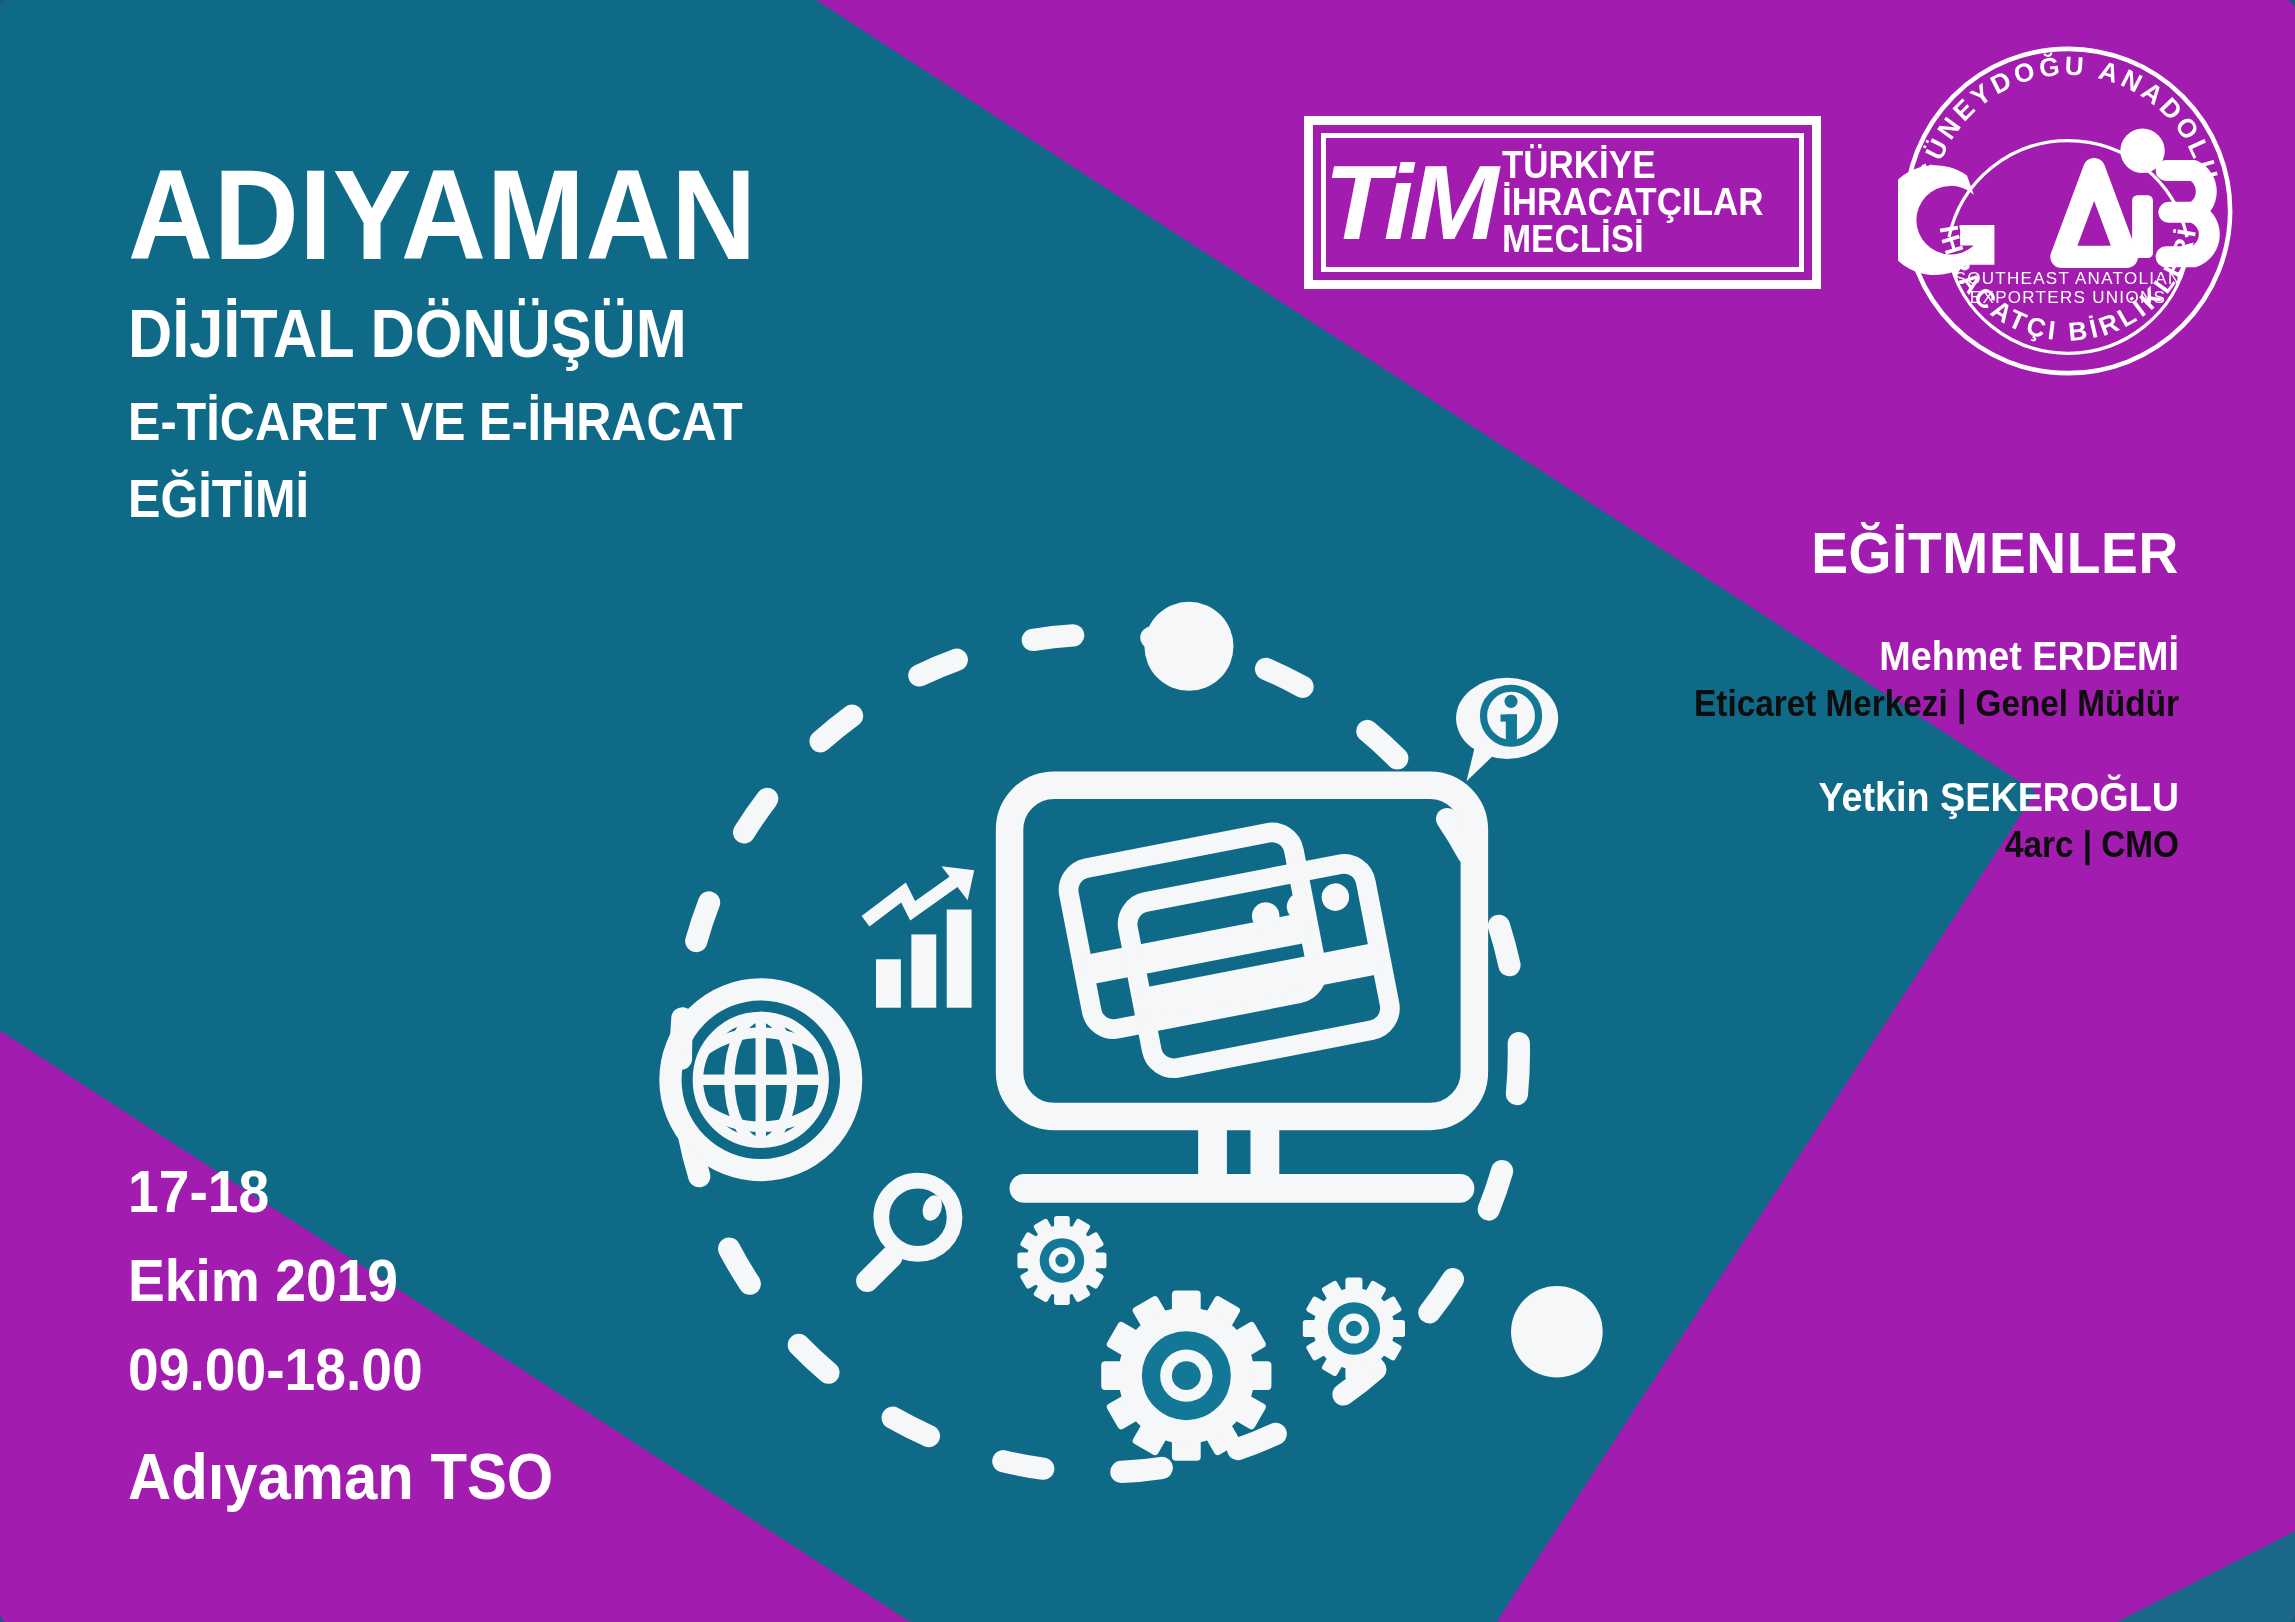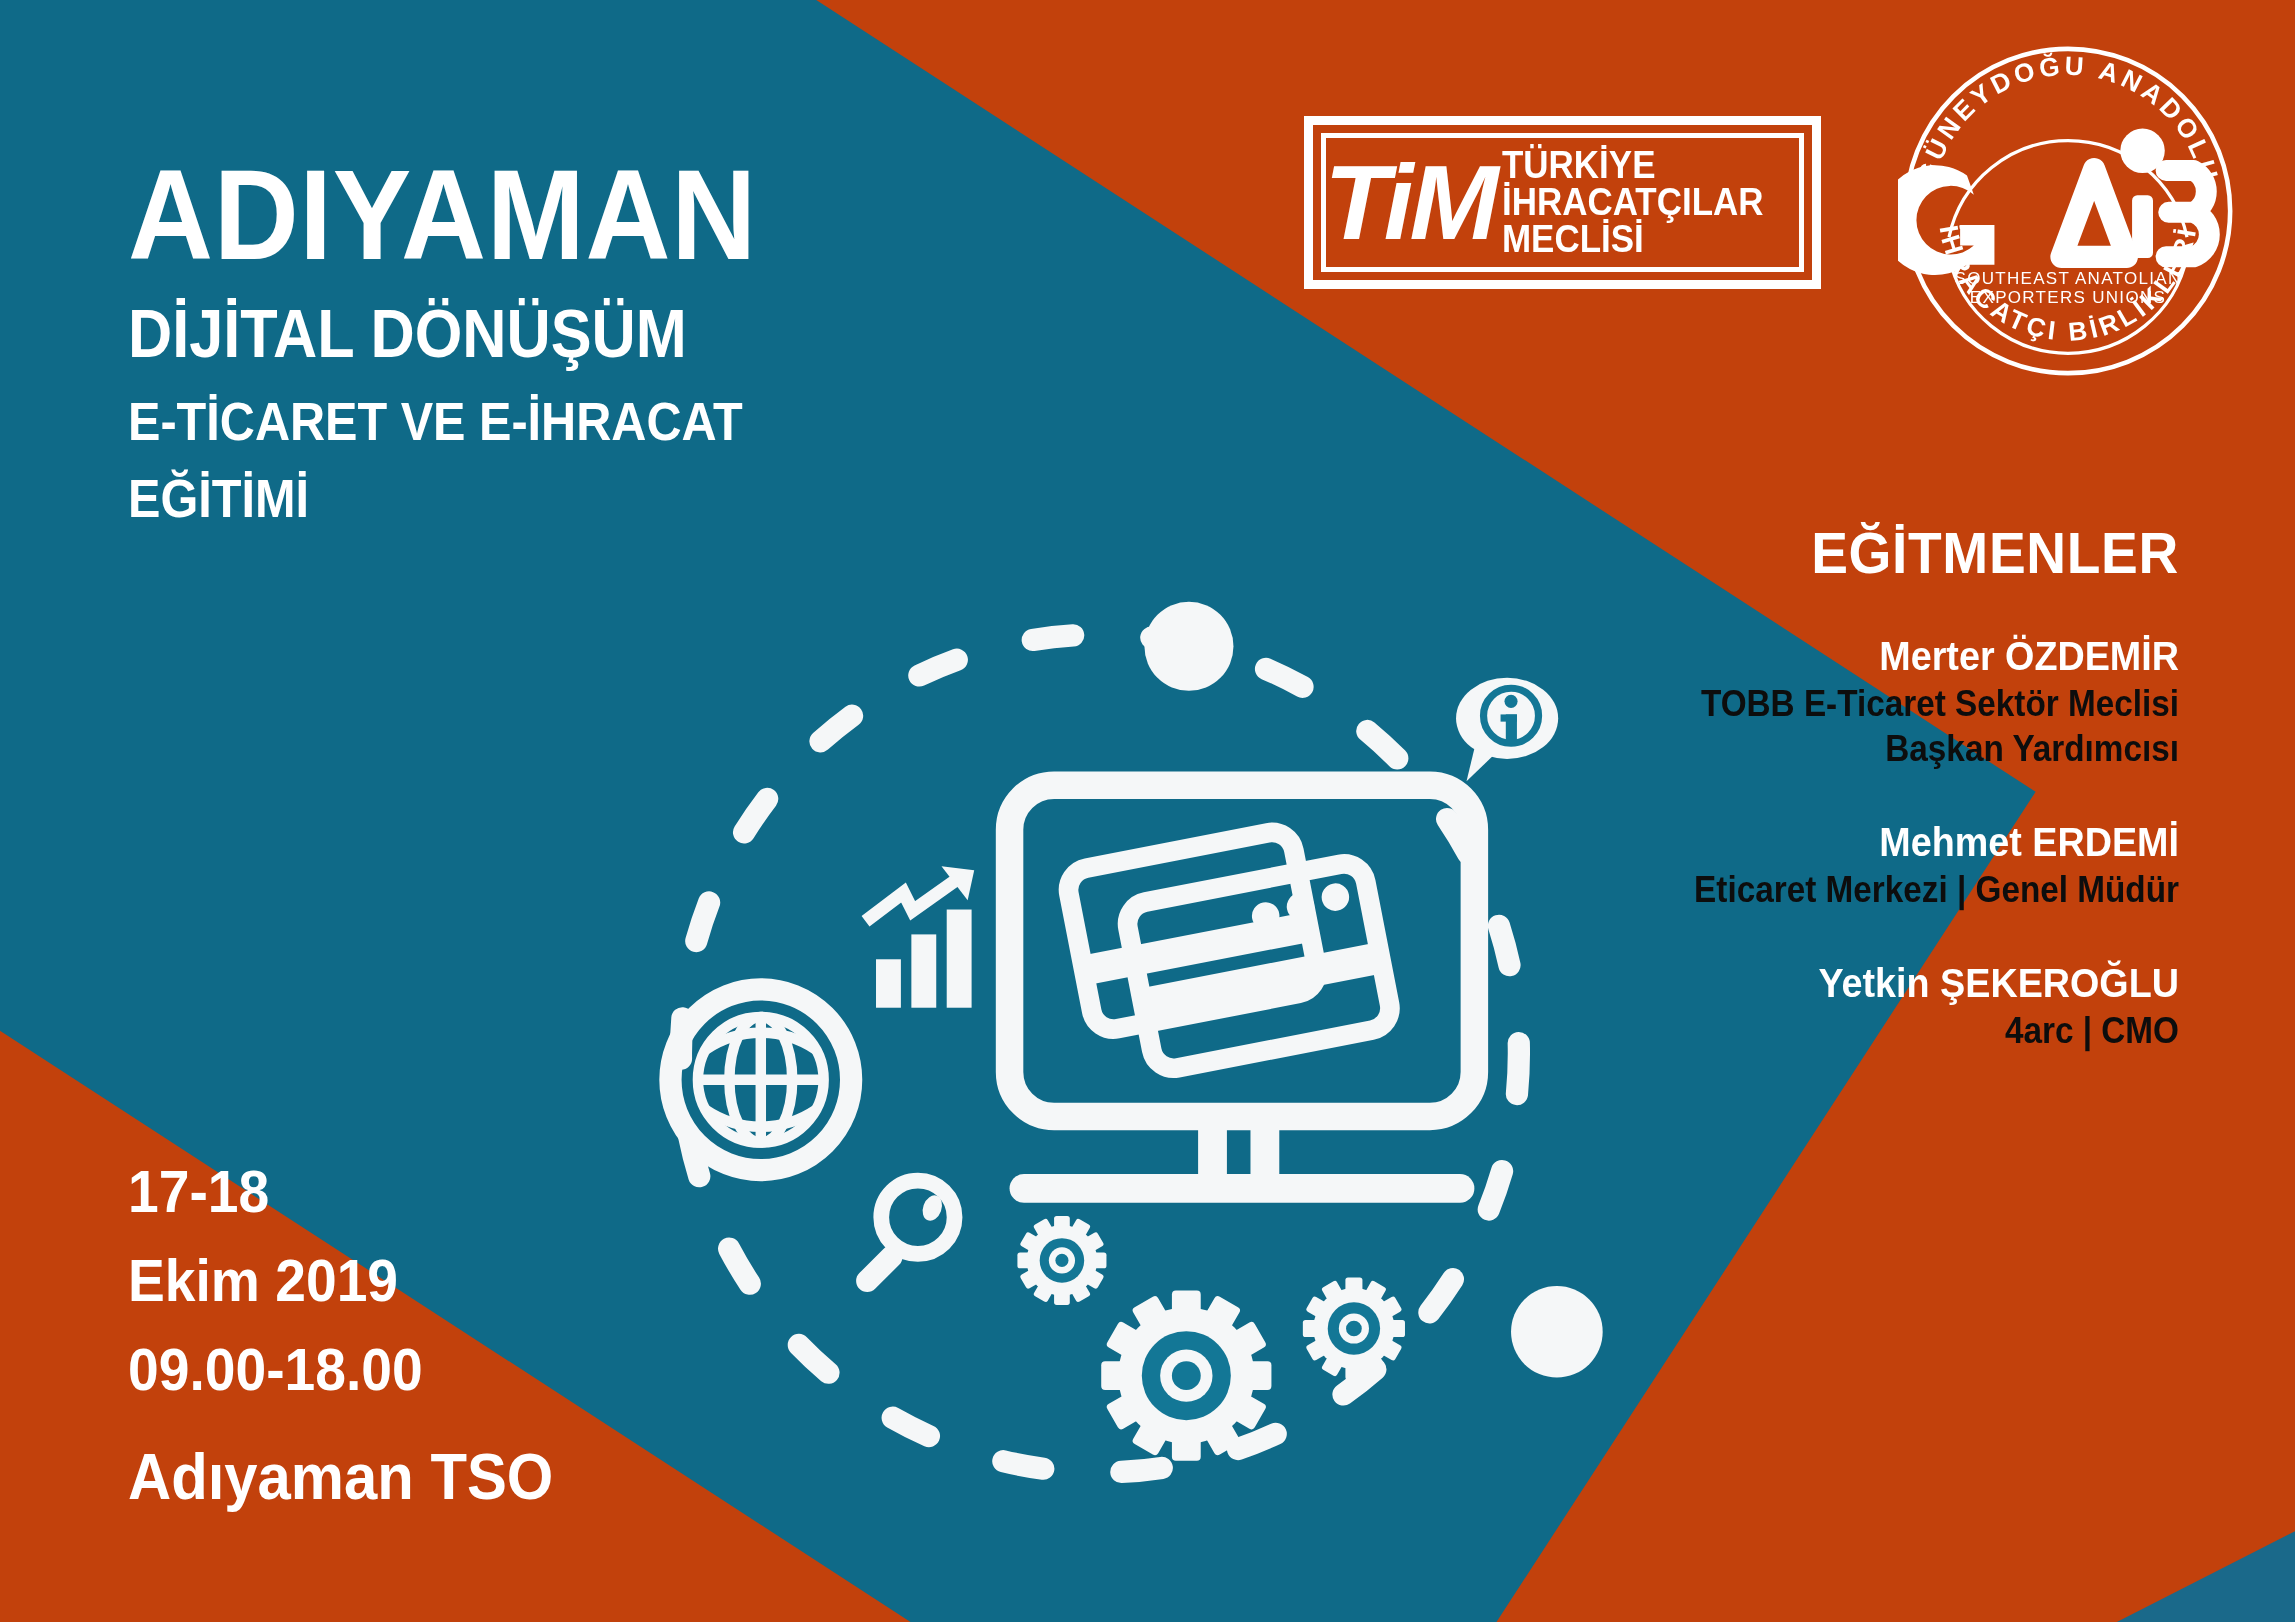--- a/index.html
+++ b/index.html
@@ -1,22 +1,23 @@
 <!DOCTYPE html>
 <html style="font-size:10.5px"><head>
 <meta charset="utf-8">
 <style>
   html,body{margin:0;padding:0;background:#0e5f7a;}
   *{box-sizing:border-box;}
   .poster{
     position:relative;
     width:2295px;height:1623px;
-    background:#c2410c;
+    background:#a21caf;
     overflow:hidden;
     font-family:"Liberation Sans", sans-serif;
+    border-radius:9px;
   }
   
   .band{position:absolute;pointer-events:none;}
   .band-tl{
     top:-916px;left:-982px;
     width:2748px;height:1309px;
     background:#0f6a88;
     transform:rotate(33deg);
     transform-origin:left bottom;
   }
@@ -385,25 +386,20 @@
         <rect x="-2" y="-6" width="17" height="44" fill="#137796"></rect>
         <rect x="-10" y="-6" width="25" height="11" fill="#137796"></rect>
         <circle cx="6" cy="-26" r="10" fill="#137796"></circle>
       </g>
     </svg>
   </div>
 
   <div class="trainers">
     <div class="trainers-title">EĞİTMENLER</div>
 
-    <div class="trainer">
-      <div class="trainer-name">Merter ÖZDEMİR</div>
-      <div class="trainer-role">TOBB E-Ticaret Sektör Meclisi</div>
-      <div class="trainer-role">Başkan Yardımcısı</div>
-    </div>
 
     <div class="trainer">
       <div class="trainer-name">Mehmet ERDEMİ</div>
       <div class="trainer-role">Eticaret Merkezi | Genel Müdür</div>
     </div>
 
 
 
     <div class="trainer">
       <div class="trainer-name">Yetkin ŞEKEROĞLU</div>

